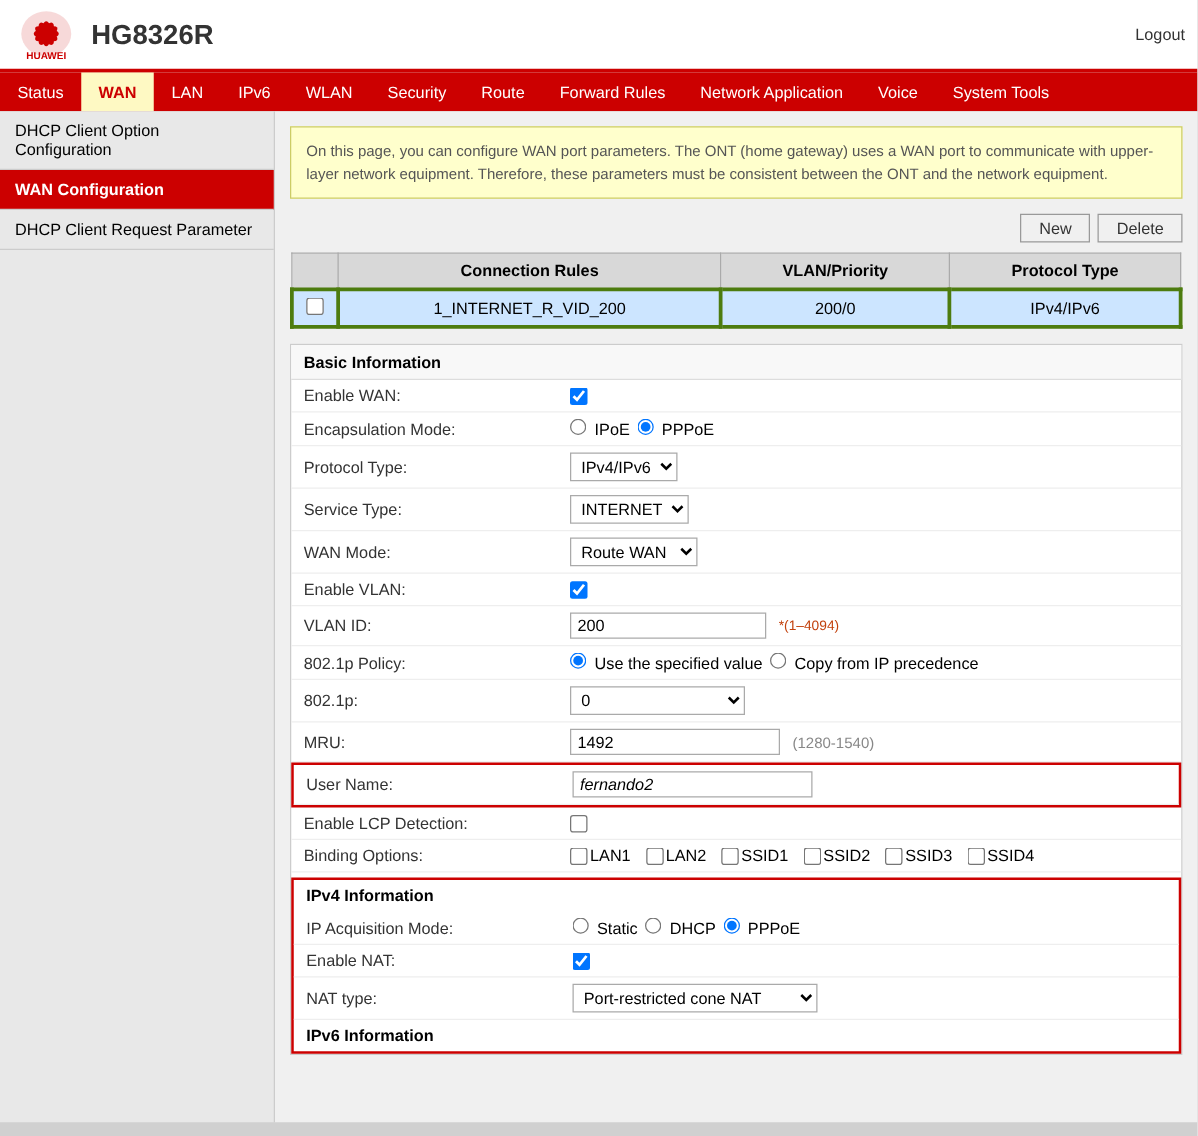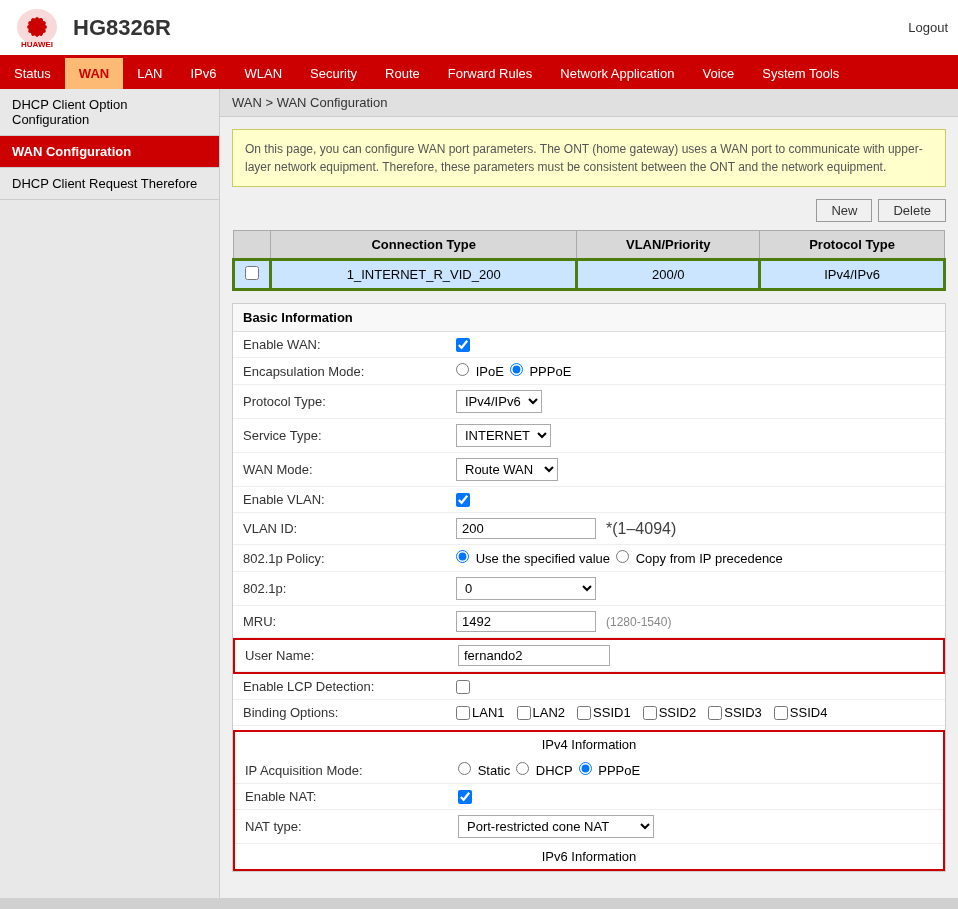--- a/index.html
+++ b/index.html
@@ -8,21 +8,21 @@
     
     #header { background: white; display: flex; align-items: center; padding: 5px 10px; border-bottom: 3px solid #cc0000; }
     #logo-area { display: flex; align-items: center; gap: 8px; min-width: 130px; }
     #logo-icon { width: 55px; height: 45px; }
     #app-title { font-size: 22px; font-weight: bold; color: #333; }
     #logout-btn { margin-left: auto; color: #333; text-decoration: none; font-size: 13px; cursor: pointer; }
 
     
     #nav { background: #cc0000; display: flex; align-items: center; }
     .nav-item { color: white; padding: 8px 14px; cursor: pointer; font-size: 13px; white-space: nowrap; }
-    .nav-item.active { background: #fdba74; color: #cc0000; font-weight: bold; }
+    .nav-item.active { background: #fef9c3; color: #cc0000; font-weight: bold; }
 
     
     #main-layout { display: flex; min-height: calc(100vh - 100px); }
 
     
     #sidebar { background: #e8e8e8; min-width: 220px; max-width: 220px; border-right: 1px solid #ccc; }
     .sidebar-item { padding: 8px 12px; cursor: pointer; font-size: 13px; border-bottom: 1px solid #ccc; }
     .sidebar-item.active { background: #cc0000; color: white; font-weight: bold; }
 
     
@@ -49,23 +49,23 @@
 
     .form-row { display: flex; align-items: center; border-bottom: 1px solid #eee; padding: 5px 10px; gap: 13px; }
     .form-label { min-width: 200px; color: #333; font-size: 13px; }
     .form-value { flex: 1; display: flex; align-items: center; gap: 6px; font-size: 13px; }
 
     input[type="text"], input[type="password"] { border: 1px solid #aaa; padding: 2px 5px; font-size: 13px; }
     select { border: 1px solid #aaa; padding: 2px 4px; font-size: 13px; background: white; }
     input[type="checkbox"] { width: 14px; height: 14px; }
     input[type="radio"] { margin-right: 3px; }
 
-    .hint { color: #404040; font-size: 16px; margin-left: 4px; }
+    .hint { color: #c2410c; font-size: 11px; margin-left: 4px; }
     .hint-gray { color: #888; font-size: 12px; margin-left: 4px; }
-    .ipv46-title { font-weight: normal; padding: 5px 10px; font-size: 13px; text-align: center; }
+    .ipv46-title { font-weight: bold; padding: 5px 10px; font-size: 13px; }
 
     
     .binding-row { font-size: 13px; }
     .binding-label { display: inline-flex; align-items: center; gap: 2px; margin-right: 6px; }
   </style>
 </head>
 <body>
 
 <div id="header">
   <div id="logo-area">
@@ -99,40 +99,39 @@
   <div class="nav-item">Network Application</div>
   <div class="nav-item">Voice</div>
   <div class="nav-item">System Tools</div>
 </div>
 
 <div id="main-layout">
 
   <div id="sidebar">
     <div class="sidebar-item">DHCP Client Option Configuration</div>
     <div class="sidebar-item active">WAN Configuration</div>
-    <div class="sidebar-item">DHCP Client Request Therefore</div>
+    <div class="sidebar-item">DHCP Client Request Parameter</div>
   </div>
 
   <div id="content">
-    <div id="breadcrumb">WAN &gt; WAN Configuration</div>
 
     <div id="content-inner">
 
       <div id="info-box">On this page, you can configure WAN port parameters. The ONT (home gateway) uses a WAN port to communicate with upper-layer network equipment. Therefore, these parameters must be consistent between the ONT and the network equipment.</div>
 
       <div id="toolbar">
         <button class="toolbar-btn">New</button>
         <button class="toolbar-btn">Delete</button>
       </div>
 
       <table id="wan-table">
         <thead>
           <tr>
             <th class="check-col"></th>
-            <th>Connection Type</th>
+            <th>Connection Rules</th>
             <th>VLAN/Priority</th>
             <th>Protocol Type</th>
           </tr>
         </thead>
         <tbody>
           <tr>
             <td class="check-col"><input type="checkbox" style=""></td>
             <td>1_INTERNET_R_VID_200</td>
             <td>200/0</td>
             <td>IPv4/IPv6</td>
@@ -190,21 +189,21 @@
         <div class="form-row">
           <div class="form-label">Enable VLAN:</div>
           <div class="form-value">
             <input type="checkbox" checked="" style="">
           </div>
         </div>
 
         <div class="form-row">
           <div class="form-label">VLAN ID:</div>
           <div class="form-value">
-            <input type="text" style="width: 140px;" value="200">
+            <input type="text" style="width: 157px;" value="200">
             <span class="hint">*(1–4094)</span>
           </div>
         </div>
 
         <div class="form-row">
           <div class="form-label">802.1p Policy:</div>
           <div class="form-value">
             <label><input type="radio" name="policy" checked="" style=""> <span>Use the specified value</span></label>
             <label><input type="radio" name="policy" style=""> <span>Copy from IP precedence</span></label>
           </div>
@@ -216,30 +215,30 @@
             <select style="width:140px;">
               <option>0</option><option>1</option><option>2</option><option>3</option>
               <option>4</option><option>5</option><option>6</option><option>7</option>
             </select>
           </div>
         </div>
 
         <div class="form-row">
           <div class="form-label">MRU:</div>
           <div class="form-value">
-            <input type="text" style="width: 140px;" value="1492">
+            <input type="text" style="width: 168px;" value="1492">
             <span class="hint-gray">(1280-1540)</span>
           </div>
         </div>
 
         <div style="border: 2px solid #cc0000;">
           <div class="form-row" style="border-bottom: 1px solid #eee;">
             <div class="form-label">User Name:</div>
             <div class="form-value">
-              <input type="text" style="width: 152px;" value="fernando2">
+              <input type="text" style="width: 192px; font-style: italic;" value="fernando2">
             </div>
           </div>
         </div>
 
         <div class="form-row">
           <div class="form-label">Enable LCP Detection:</div>
           <div class="form-value">
             <input type="checkbox" style="">
           </div>
         </div>

